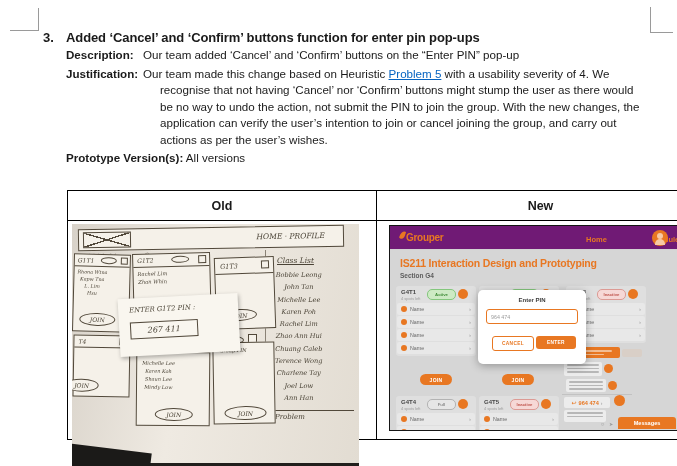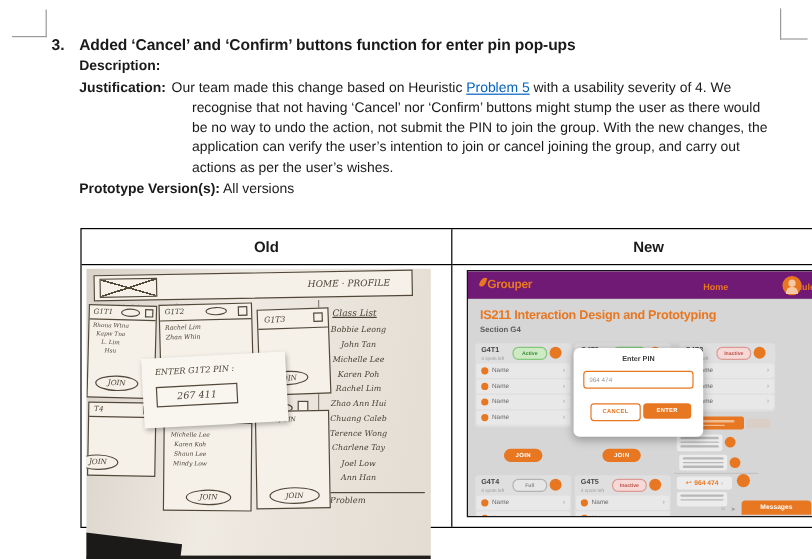--- a/index.html
+++ b/index.html
@@ -112,20 +112,21 @@
   <div class="corner tl"></div>
   <div class="corner tr"></div>
 
   <div class="content">
     <div class="heading">
       <span class="num">3.</span>
       <span>Added ‘Cancel’ and ‘Confirm’ buttons function for enter pin pop-ups</span>
     </div>
     <div class="row">
       <span class="lbl">Description:</span>
+      <span class="txt">Our team added ‘Cancel’ and ‘Confirm’ buttons on the “Enter PIN” pop-up</span>
     </div>
     <div class="row">
       <span class="lbl">Justification:</span>
       <div class="txt jtxt"><span>Our team made this change based on Heuristic </span><a class="doclink">Problem 5</a><span> with a usability severity of 4. We recognise that not having ‘Cancel’ nor ‘Confirm’ buttons might stump the user as there would be no way to undo the action, not submit the PIN to join the group. With the new changes, the application can verify the user’s intention to join or cancel joining the group, and carry out actions as per the user’s wishes.</span></div>
     </div>
     <div class="proto">
       <span class="lbl">Prototype Version(s):</span>
       <span>All versions</span>
     </div>
   </div>

